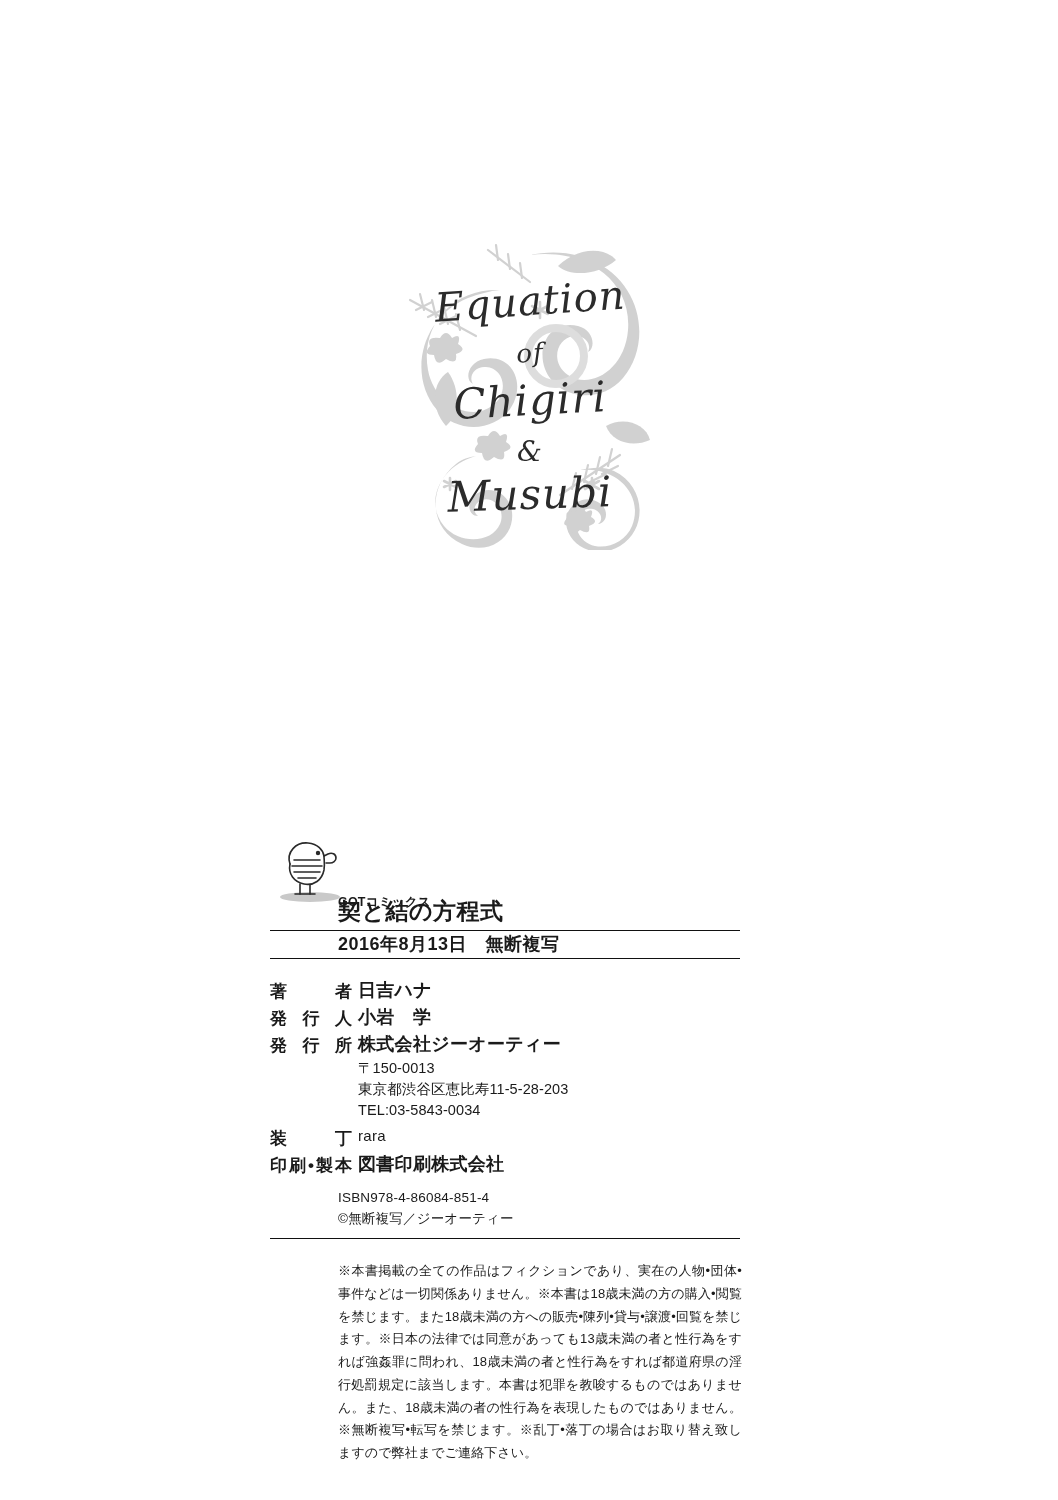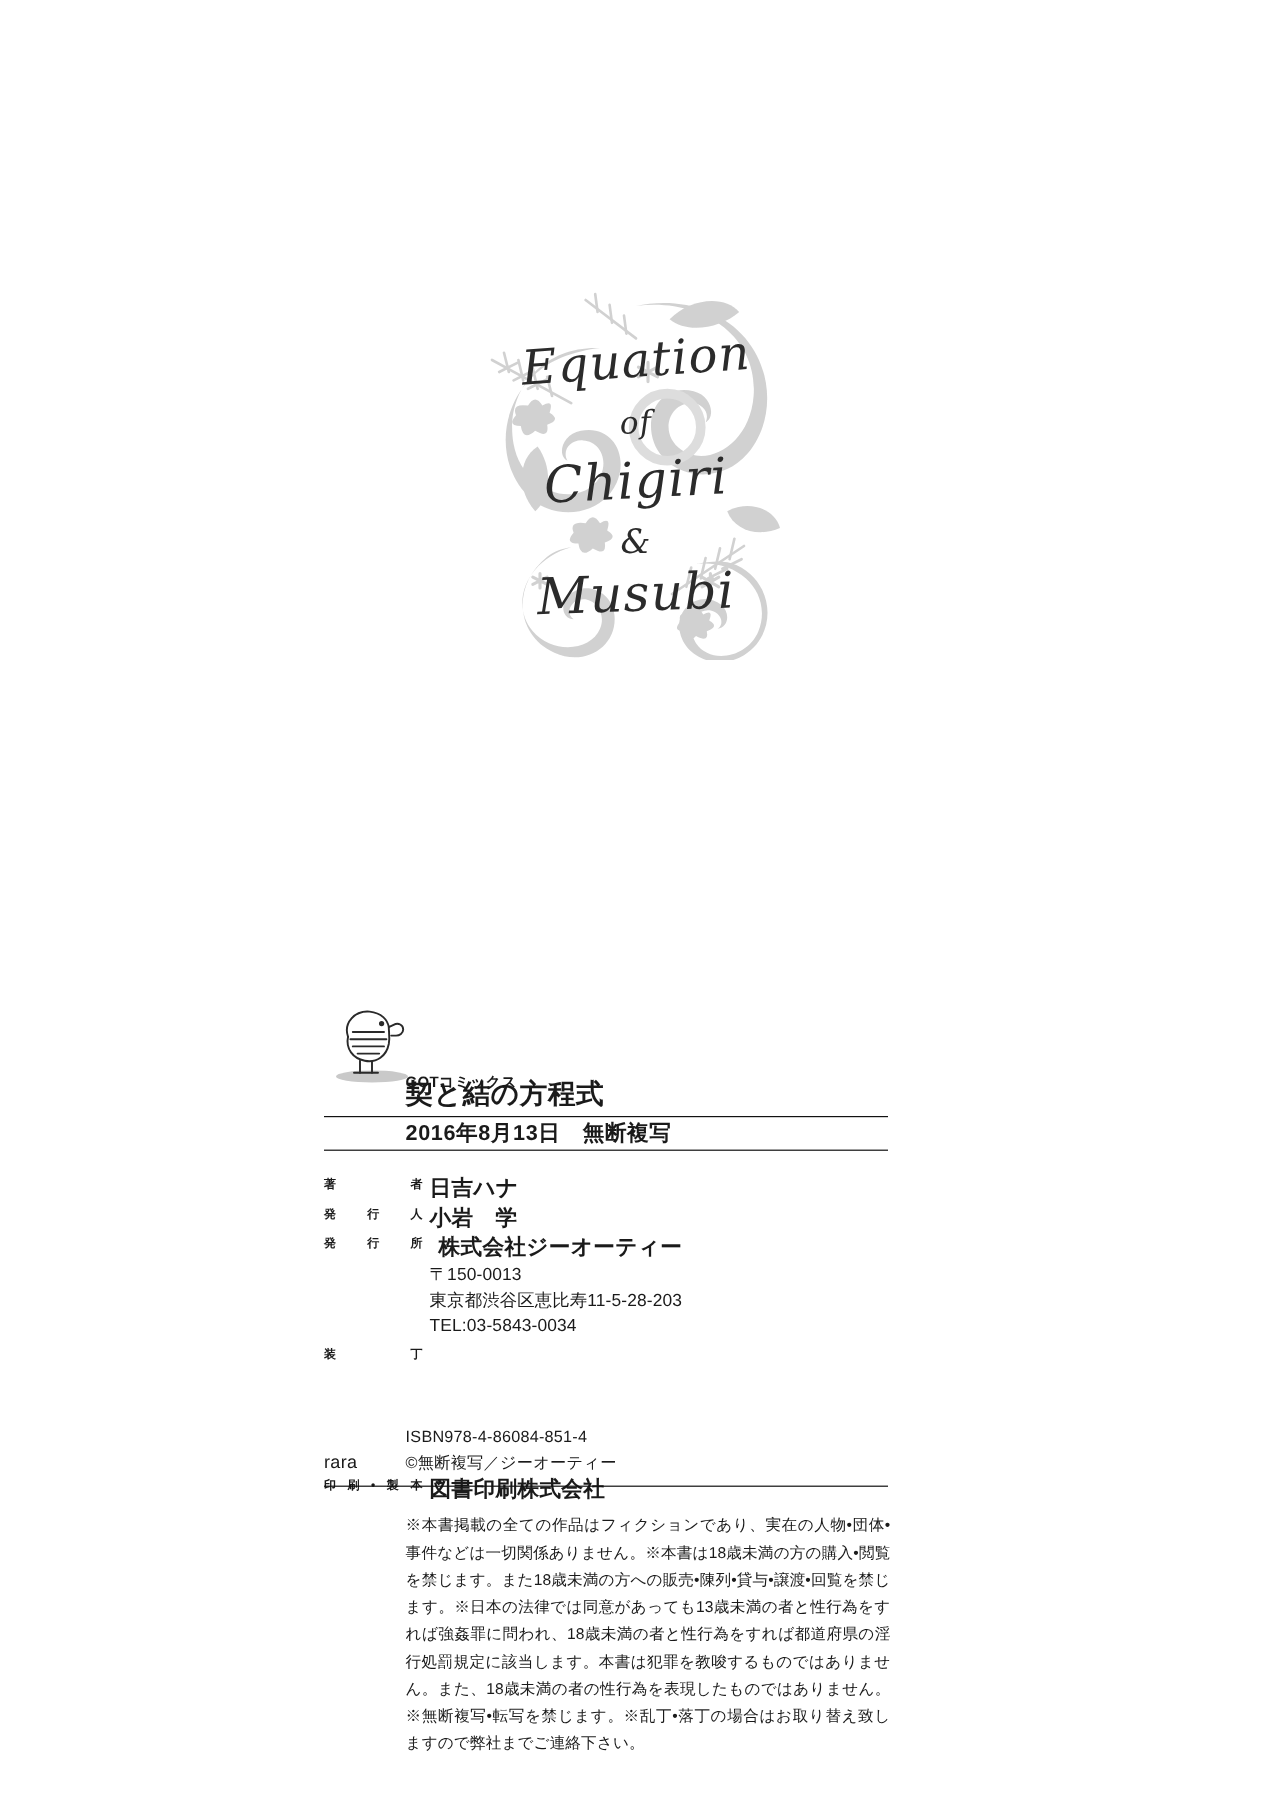--- a/index.html
+++ b/index.html
@@ -127,32 +127,31 @@
   .credit-row {
     display: flex;
     align-items: flex-start;
     margin-bottom: 4px;
   }
   .credit-label {
     width: 88px;
     flex: 0 0 88px;
     text-align: justify;
     text-align-last: justify;
-    font-size: 10px;
+    font-size: 17px;
     font-weight: bold;
     padding-right: 6px;
     box-sizing: border-box;
     letter-spacing: 0;
   }
   .credit-value {
     font-size: 18px;
     font-weight: bold;
     letter-spacing: 0.3px;
     line-height: 1.15;
-    text-align: right;
   }
   .credit-value.small {
     font-size: 15px;
     font-weight: normal;
   }
   .addr-lines {
     margin-top: 3px;
   }
   .addr-lines div {
     font-size: 14.5px;
@@ -282,21 +281,21 @@
       <div>
         <div class="credit-value">株式会社ジーオーティー</div>
         <div class="addr-lines">
           <div>〒150-0013</div>
           <div>東京都渋谷区恵比寿11-5-28-203</div>
           <div>TEL:03-5843-0034</div>
         </div>
       </div>
     </div>
 
-    <div class="credit-row" style="margin-top:6px;flex-direction:column;">
+    <div class="credit-row" style="margin-top:6px;">
       <div class="credit-label">装　丁</div>
       <div class="credit-value small">rara</div>
     </div>
 
     <div class="credit-row">
       <div class="credit-label">印刷•製本</div>
       <div class="credit-value">図書印刷株式会社</div>
     </div>
 
   </div>

